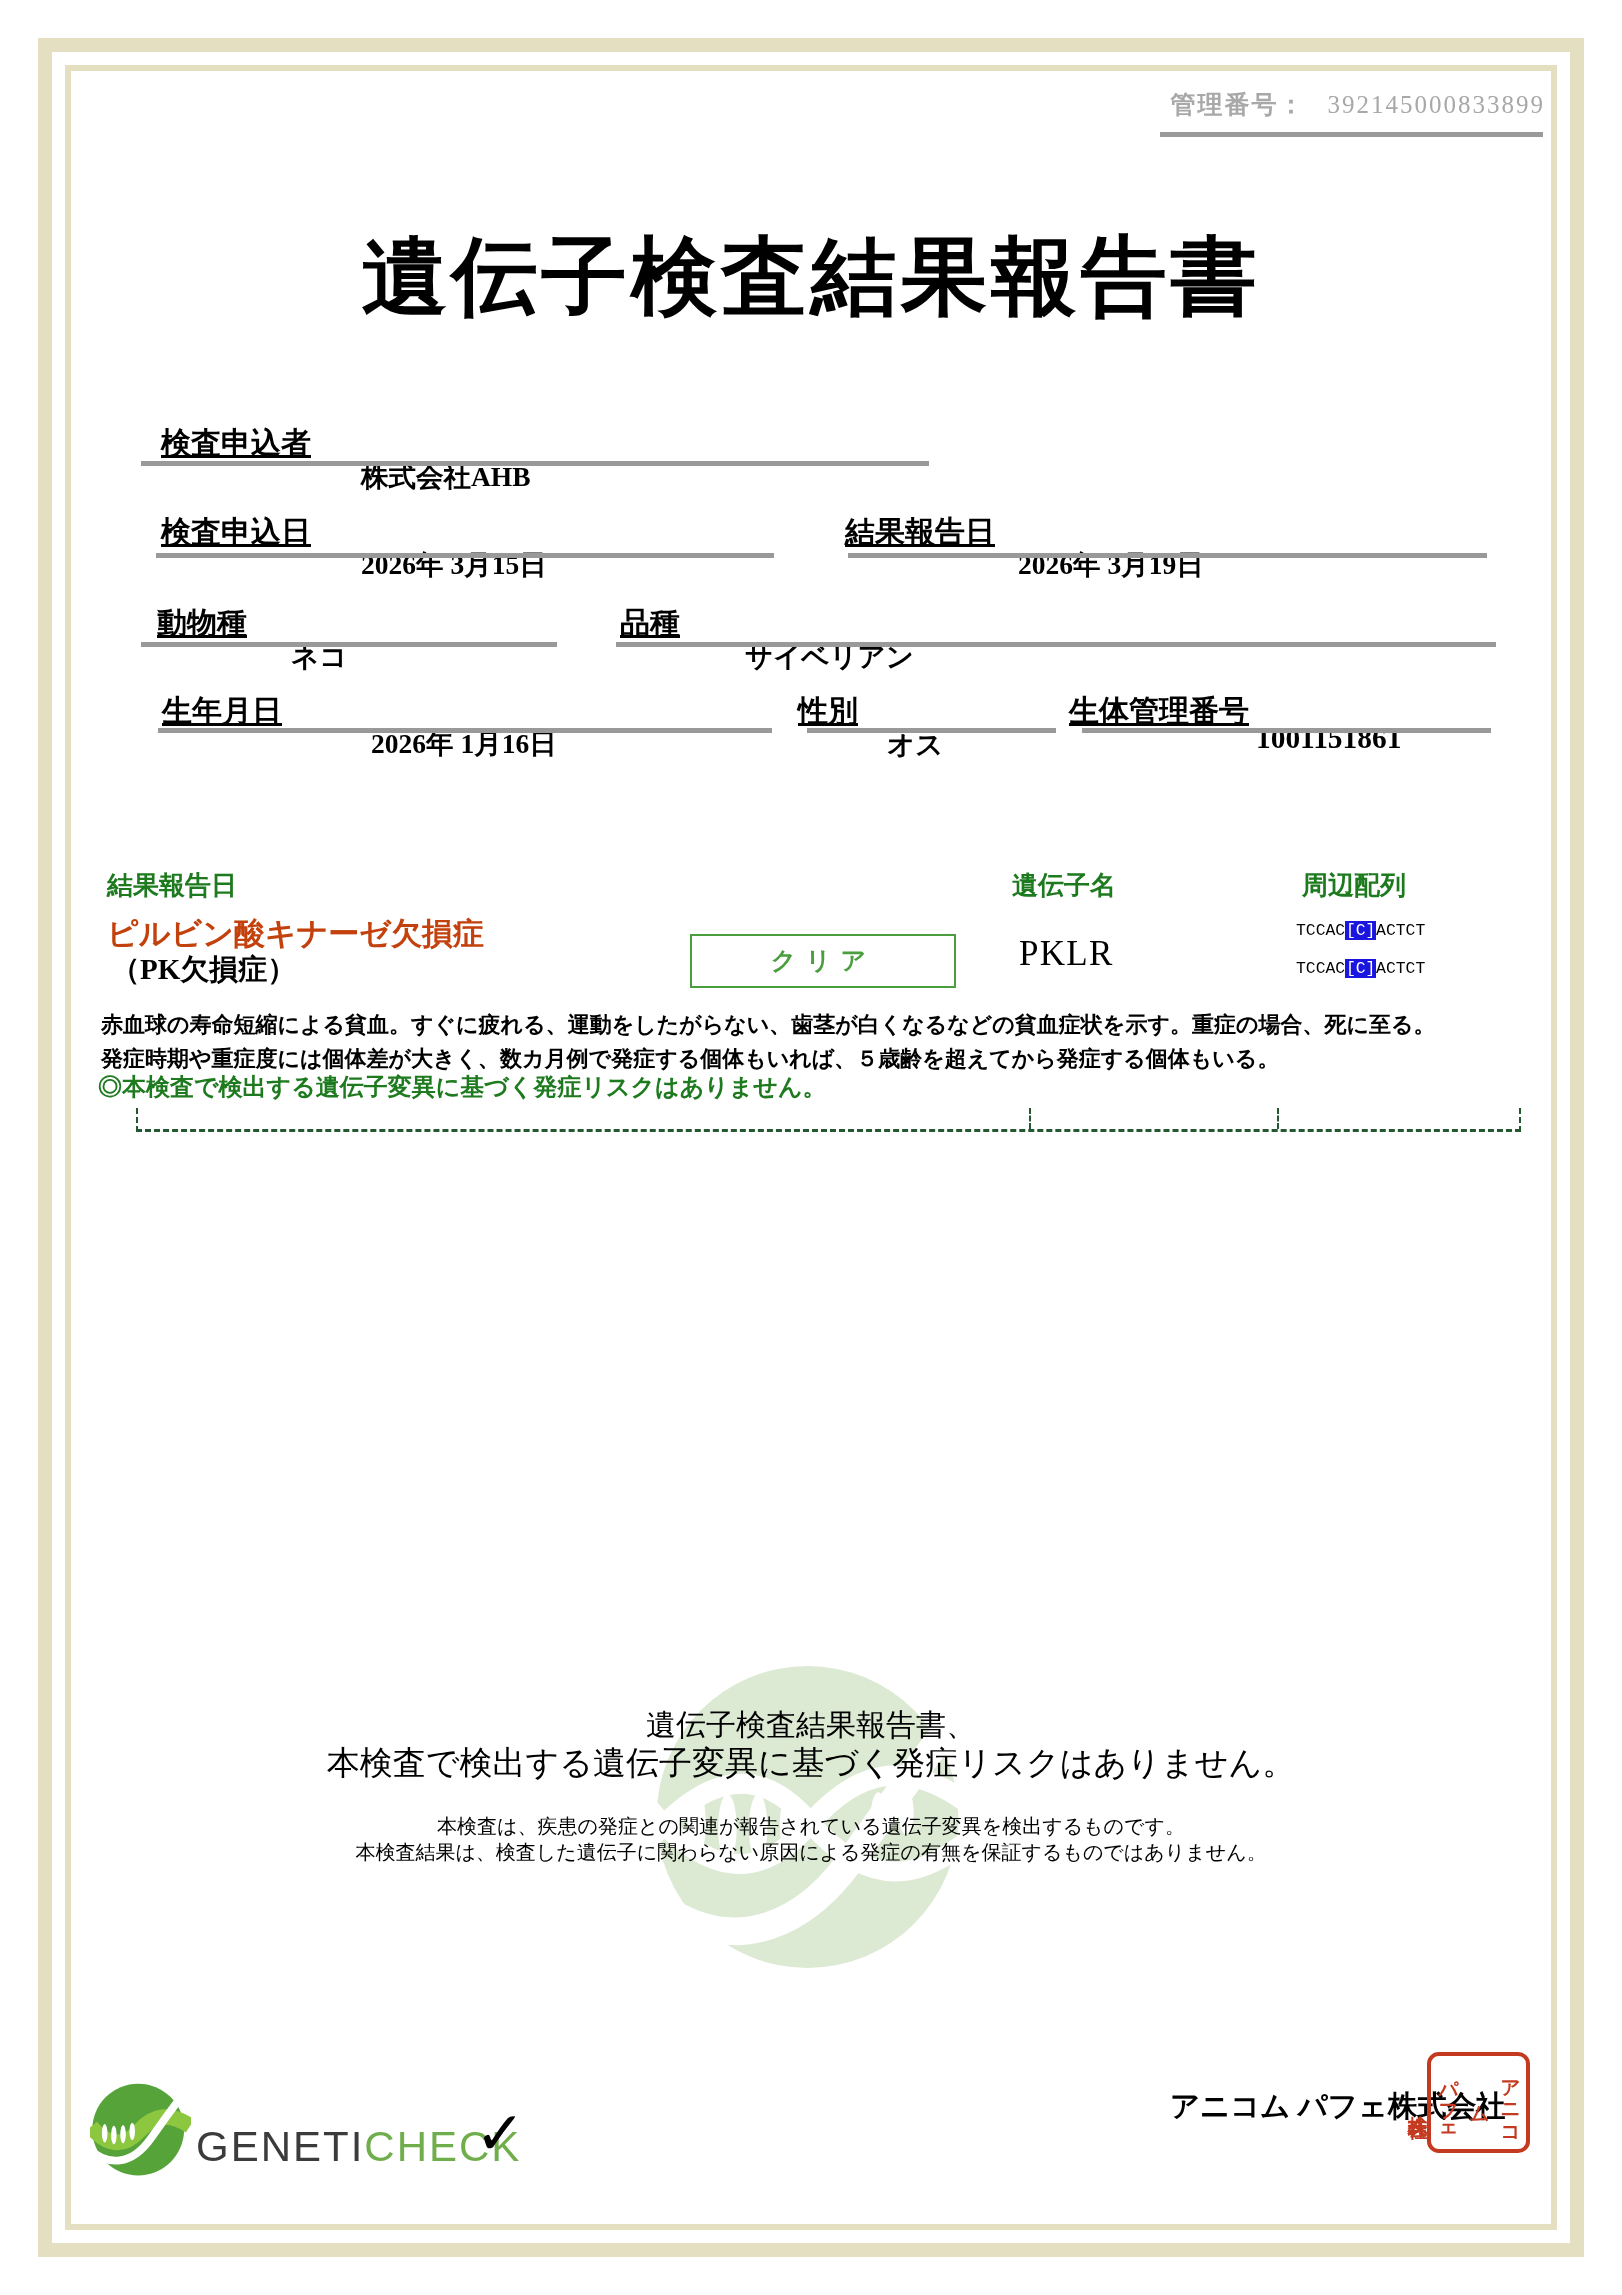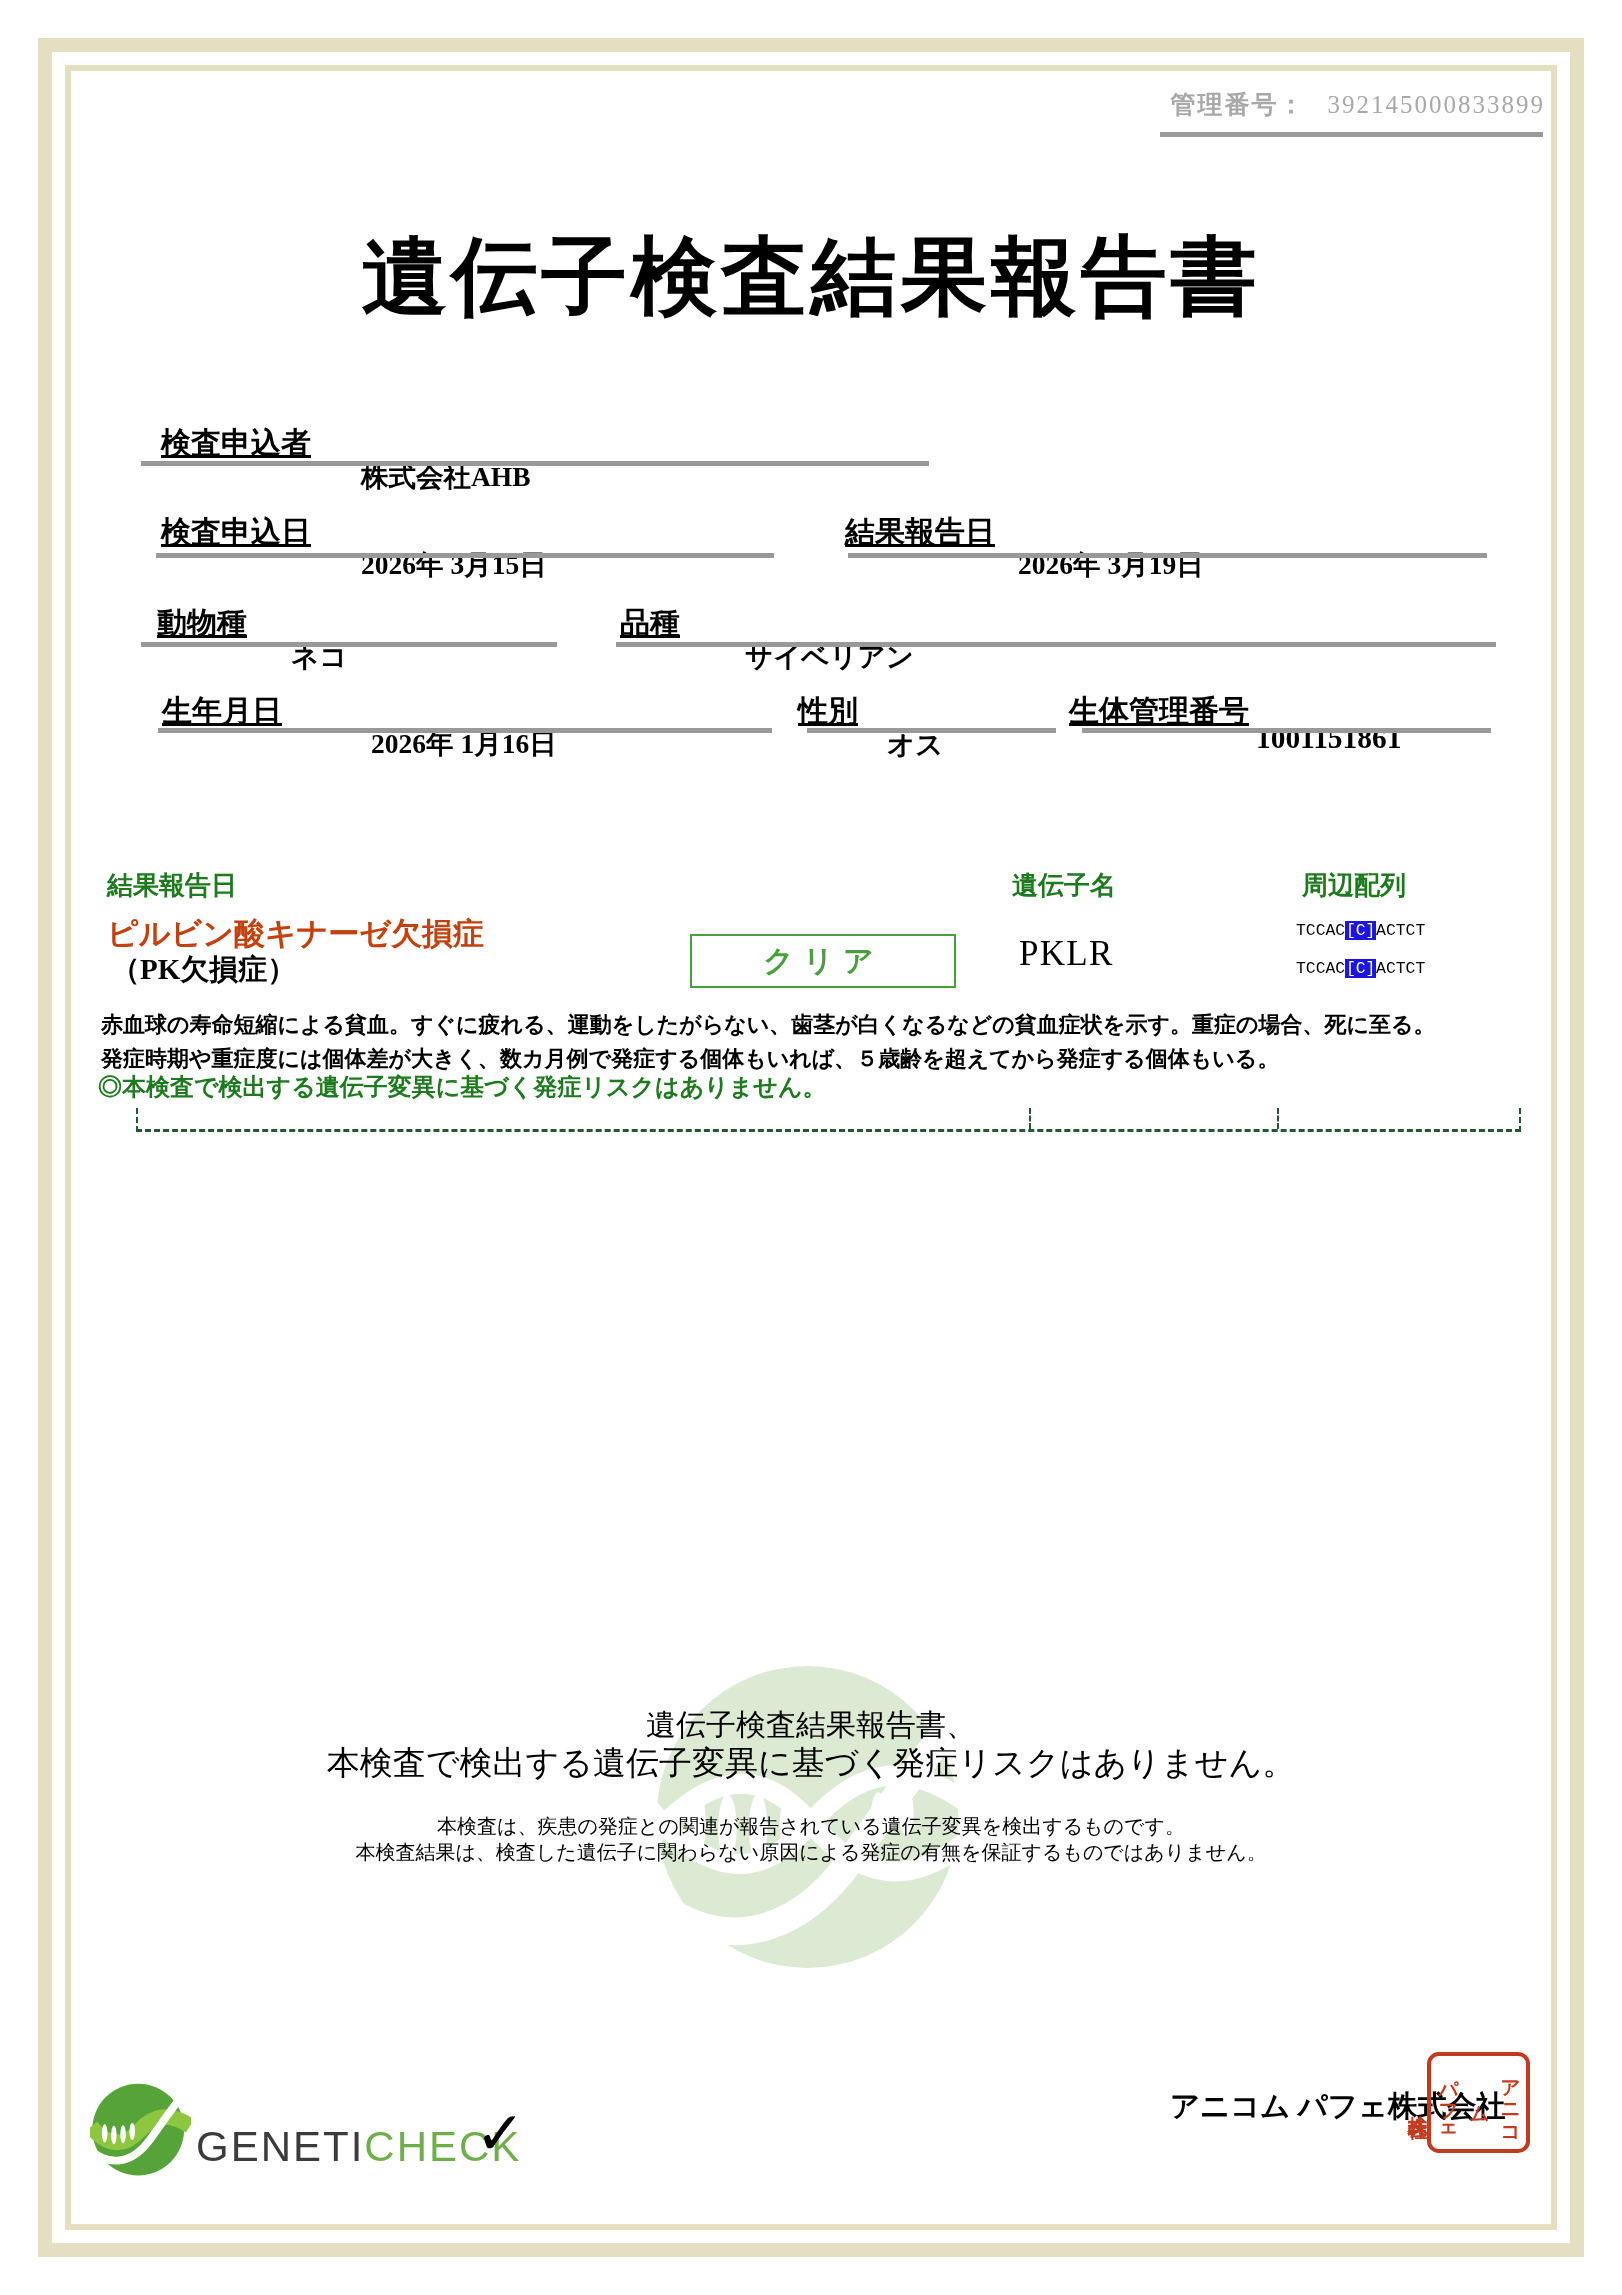--- a/index.html
+++ b/index.html
@@ -22,21 +22,21 @@
   
   .flabel{font-weight:bold;font-size:30px;color:#000000;white-space:nowrap;text-decoration:underline;}
   .fvalue{font-weight:bold;font-size:27.5px;color:#000;white-space:nowrap;margin-top:36px;}
   .uline{height:4.6px;background:#999999;}
   
   .ghead{font-weight:bold;font-size:26px;color:#1e7a1e;white-space:nowrap;}
   .disease{font-weight:bold;font-size:31px;color:#c2410c;white-space:nowrap;}
   .disease2{font-weight:bold;font-size:29px;color:#000;white-space:nowrap;}
   .clearbox{top:934px;left:690px;width:262px;height:50px;border:2.6px solid #4a9e3e;
             box-sizing:content-box;text-align:center;line-height:50px;
-            font-size:30px;color:#4a9e3e;letter-spacing:9.2px;font-weight:bold;}
+            font-size:25px;color:#4a9e3e;letter-spacing:9.2px;font-weight:bold;}
   .gene{font-size:35px;color:#000;letter-spacing:1.3px;}
   .seq{font-family:"Liberation Mono",monospace;font-size:16.4px;color:#000;white-space:nowrap;}
   .seq .seqvar{background:#1a16e0;color:#ffffff;padding:0 0.7px;}
   .desc{font-weight:bold;font-size:22px;color:#000;white-space:nowrap;}
   .descgreen{font-weight:bold;font-size:24px;color:#1e7a1e;white-space:nowrap;}
   .dotrow{top:1108px;left:136px;width:1385px;height:23.6px;
           border-left:2px dashed #245832;border-right:2px dashed #245832;
           border-bottom:3.3px dashed #245832;box-sizing:border-box;}
   .dotrow .vsep{position:absolute;top:0;height:100%;width:0;border-left:2px dashed #245832;}
   

